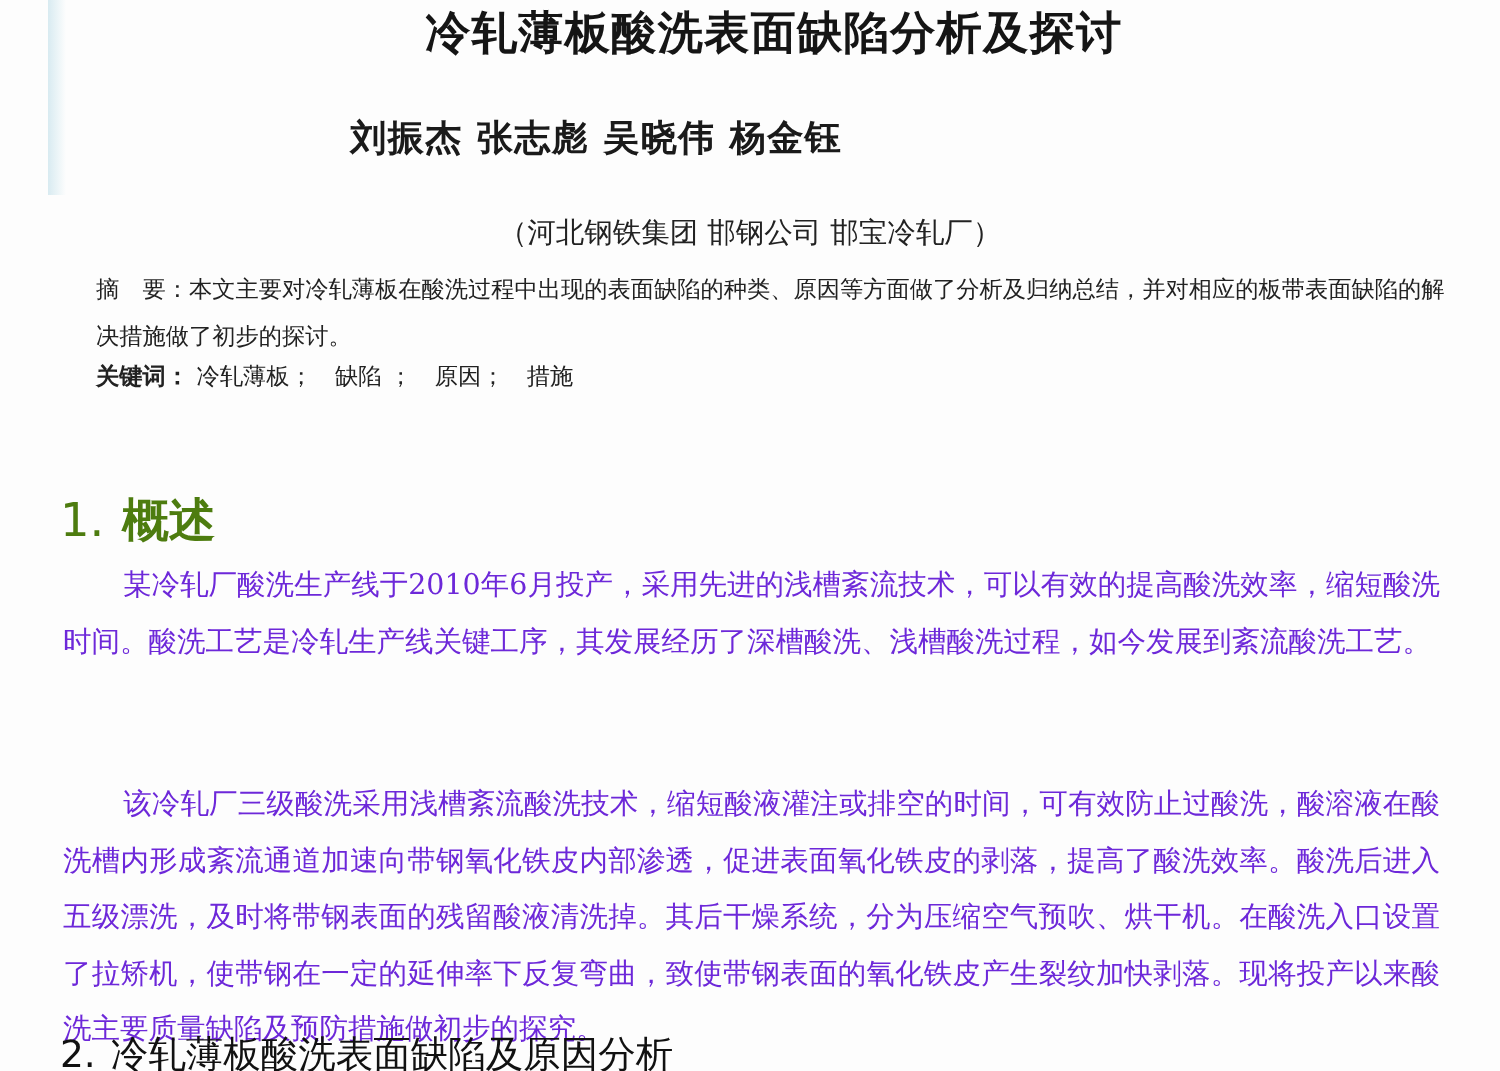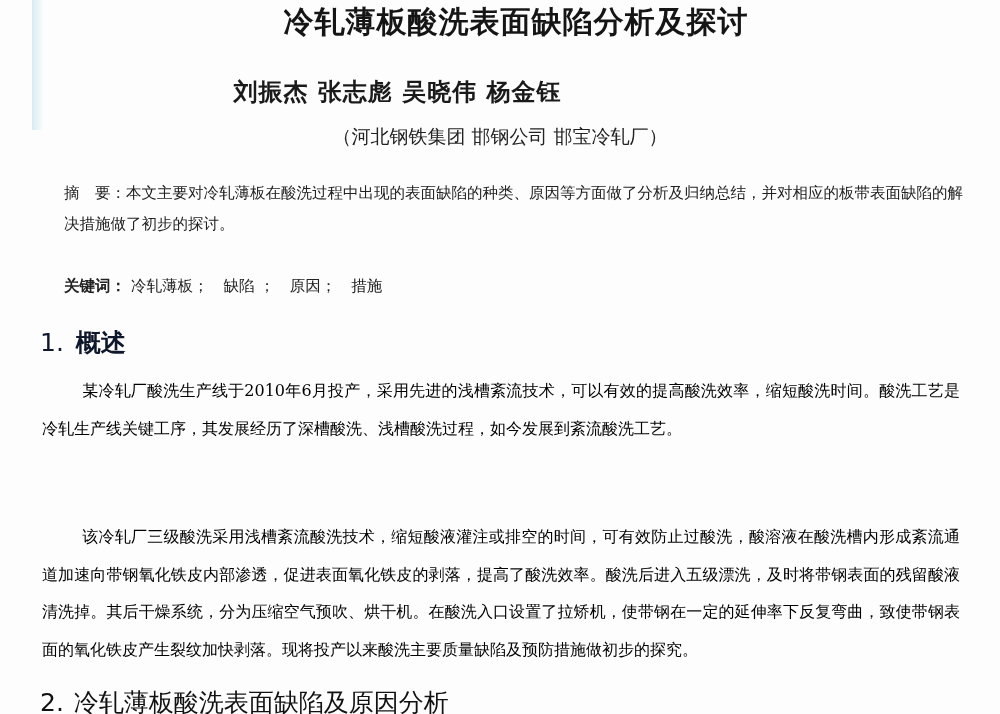--- a/index.html
+++ b/index.html
@@ -18,42 +18,42 @@
     position:absolute; left:16px; width:1000px; top:2px; text-align:center;
     font-family:"DejaVu Sans", sans-serif; font-weight:bold;
     font-size:30px; letter-spacing:1px; color:#151515;
   }
   .authors {
     position:absolute; left:0; width:795px; top:76px; text-align:center;
     font-family:"DejaVu Sans", sans-serif; font-weight:bold;
     font-size:24px; letter-spacing:1px; color:#1a1a1a;
   }
   .affil {
-    position:absolute; left:0; width:1000px; top:124px; text-align:center;
+    position:absolute; left:0; width:1000px; top:142px; text-align:center;
     font-size:19px; color:#222;
   }
   .abstract {
     position:absolute; left:64px; top:178px; width:900px;
     font-size:15.5px; line-height:31px; color:#222;
   }
   .abstract .lbl { font-weight:normal; }
   .keywords {
-    position:absolute; left:64px; top:241px; font-size:15.5px; color:#222;margin-top:35px;
+    position:absolute; left:64px; top:241px; font-size:15.5px; color:#222;
   }
   .keywords .lbl { font-weight:bold; }
   .keywords span.kw { margin-right:10px; }
   .h1 {
     position:absolute; left:40px; top:326px;
-    font-family:"DejaVu Sans", sans-serif; font-size:25px; color:#0f172a;
+    font-family:"DejaVu Sans", sans-serif; font-size:31px; color:#4d7c0f;
   }
   .h1 .num { font-weight:normal; margin-right:12px; }
   .h1 .txt { font-weight:bold; }
   .para {
     position:absolute; left:42px; width:918px;
-    font-size:16px; line-height:37.5px; color:#000000;
+    font-size:19px; line-height:37.5px; color:#6d28d9;
     text-align:justify;
   }
   .para .indent { display:inline-block; width:40px; }
   .p1 { top:372px; }
   .p2 { top:518px; }
   .h2 {
     position:absolute; left:40px; top:686px;
     font-family:"DejaVu Sans", sans-serif; font-size:25px; color:#111;
   }
   .h2 .num { margin-right:10px; }

